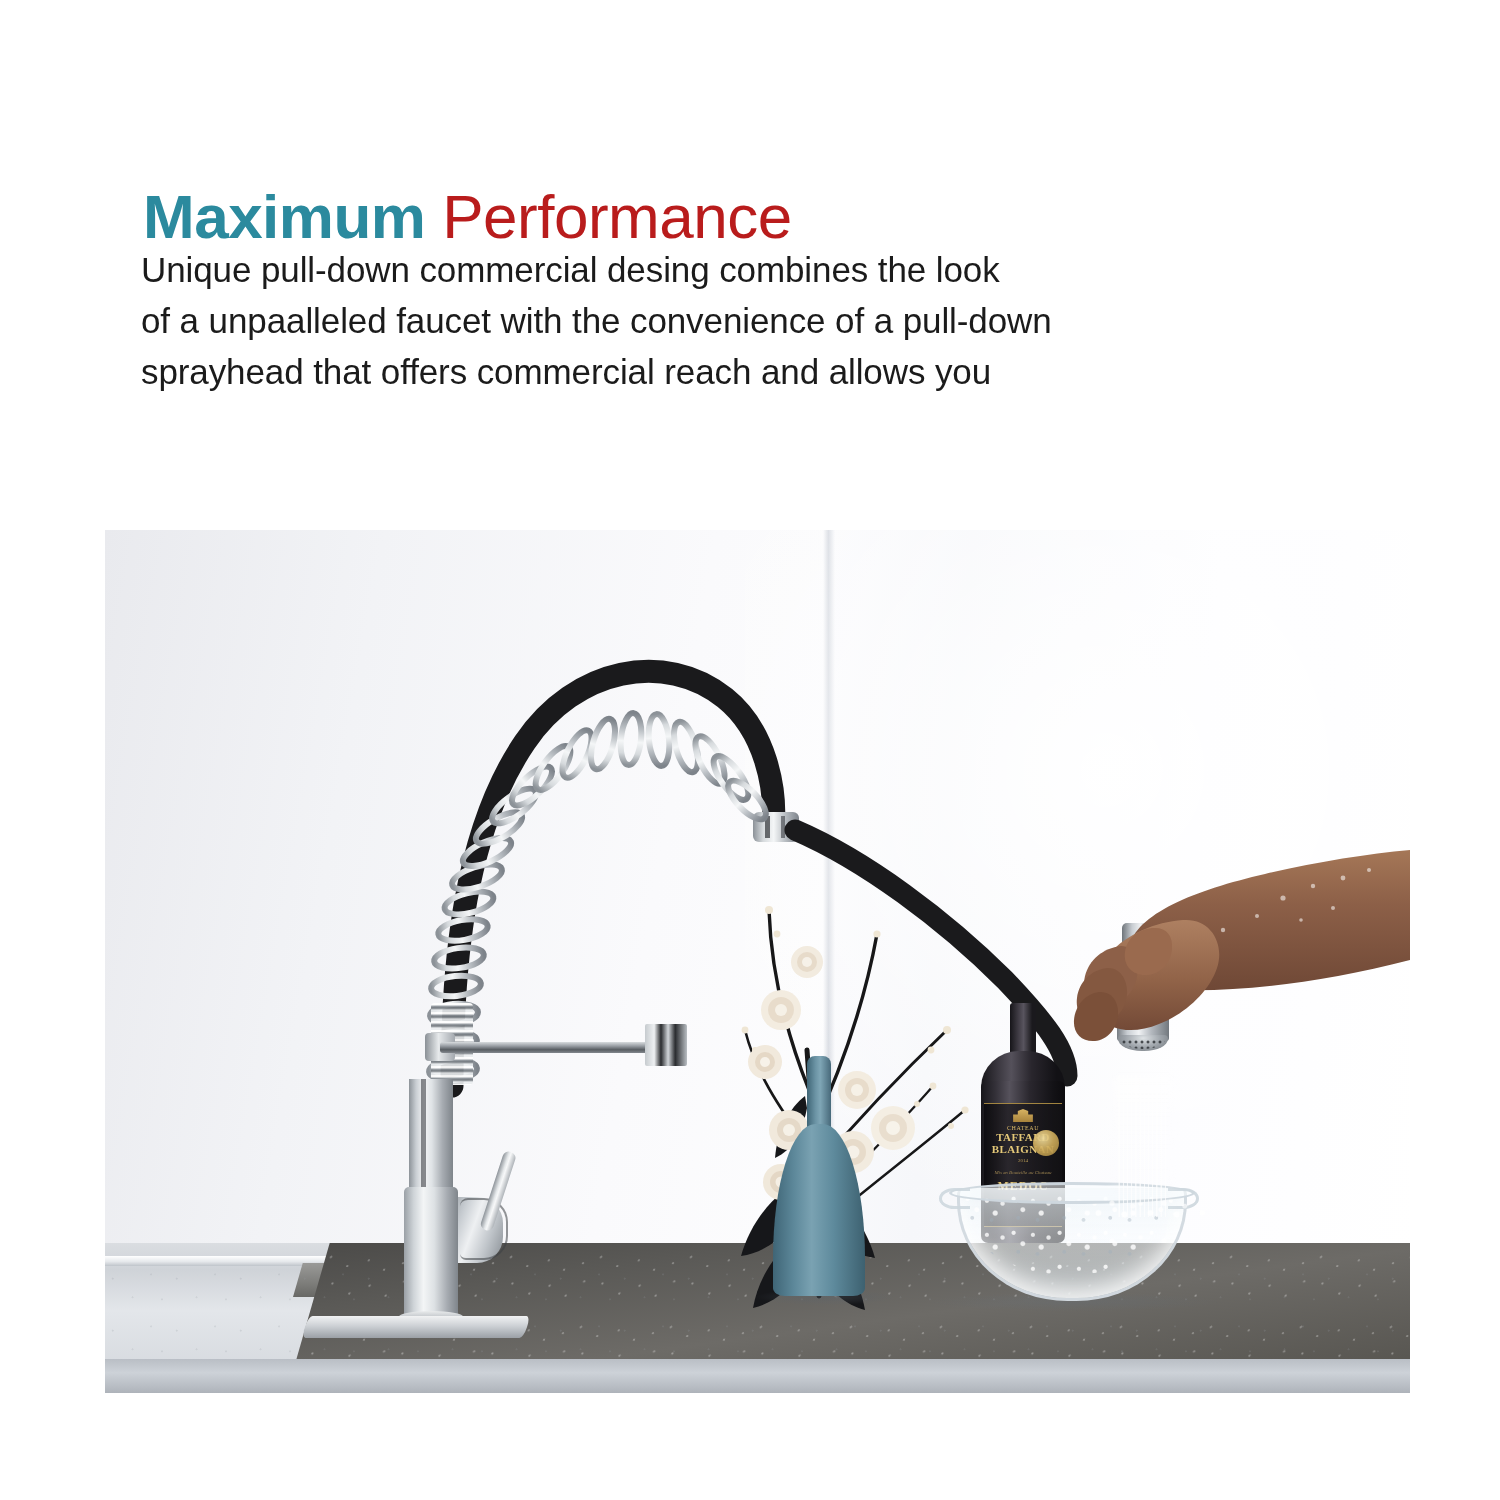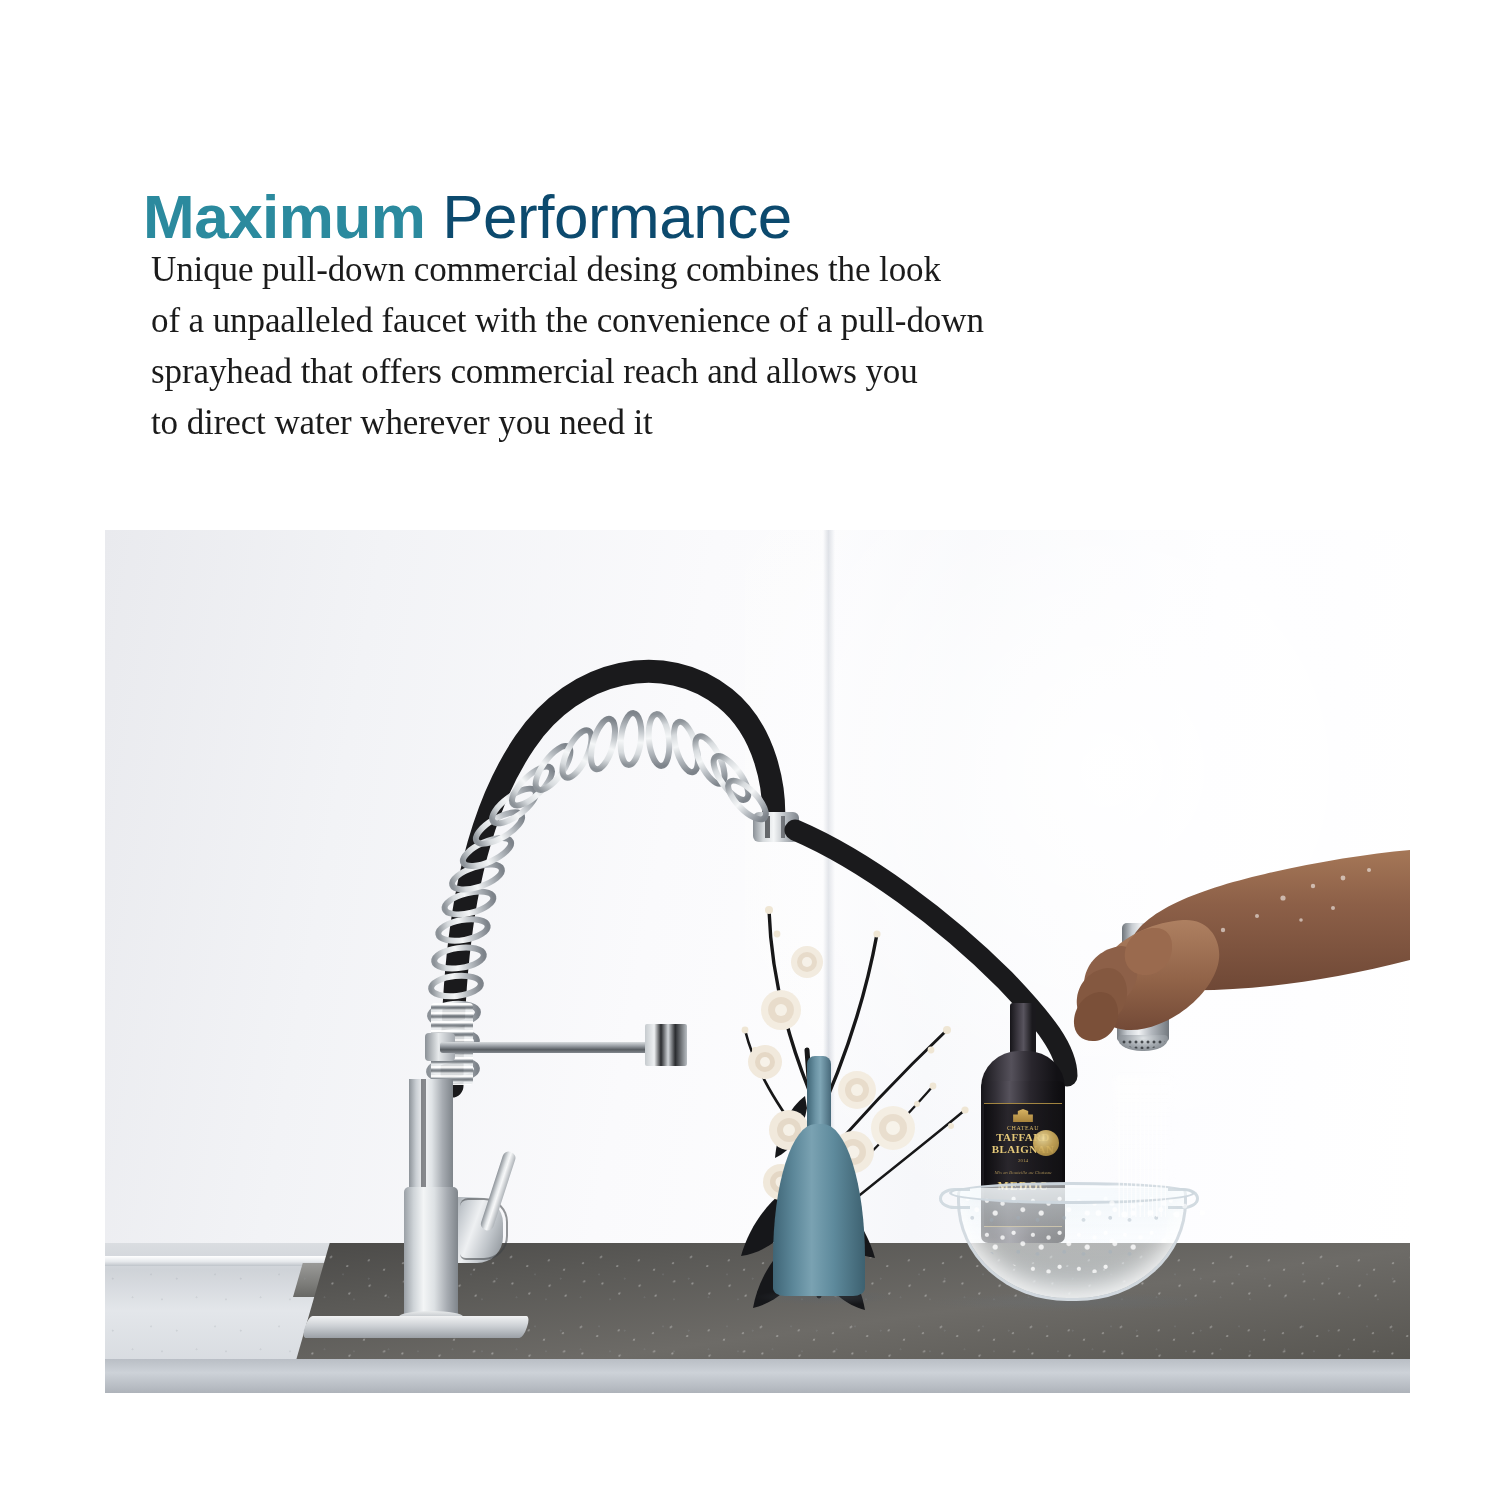--- a/index.html
+++ b/index.html
@@ -26,29 +26,28 @@
     position: absolute;
     left: 143px;
     top: 140px;
     font-size: 62px;
     line-height: 70px;
     font-weight: 400;
     letter-spacing: -0.5px;
     white-space: nowrap;
   }
   .headline .accent { color: #2b8a9e; font-weight: bold; }
-  .headline .plain  { color: #0c4a6e; }
+  .headline .plain  { color: #b91c1c; }
 
   
   .bodycopy {
     position: absolute;
-    left: 151px;
+    left: 141px;
     top: 244px;
     width: 1000px;
-    font-family: Liberation Serif, serif;
   }
   .bodycopy .line {
     font-size: 35px;
     line-height: 51px;
     color: #1b1b1b;
     font-weight: 400;
     letter-spacing: -0.1px;
     white-space: nowrap;
   }
 
@@ -402,21 +401,20 @@
 <body>
 
 <div id="page">
 
   <h1 class="headline"><span class="accent">Maximum</span><span class="plain"> Performance</span></h1>
 
   <div class="bodycopy">
     <div class="line">Unique pull-down commercial desing combines the look</div>
     <div class="line">of a unpaalleled faucet with the convenience of a pull-down</div>
     <div class="line">sprayhead that offers commercial reach and allows you</div>
-    <div class="line">to direct water wherever you need it</div>
   </div>
 
   <div class="photo">
 
     <div class="wall-left"></div>
     <div class="wall-right"></div>
     <div class="wall-corner"></div>
     <div class="wall-glow"></div>
 
     <div class="counter"></div>

